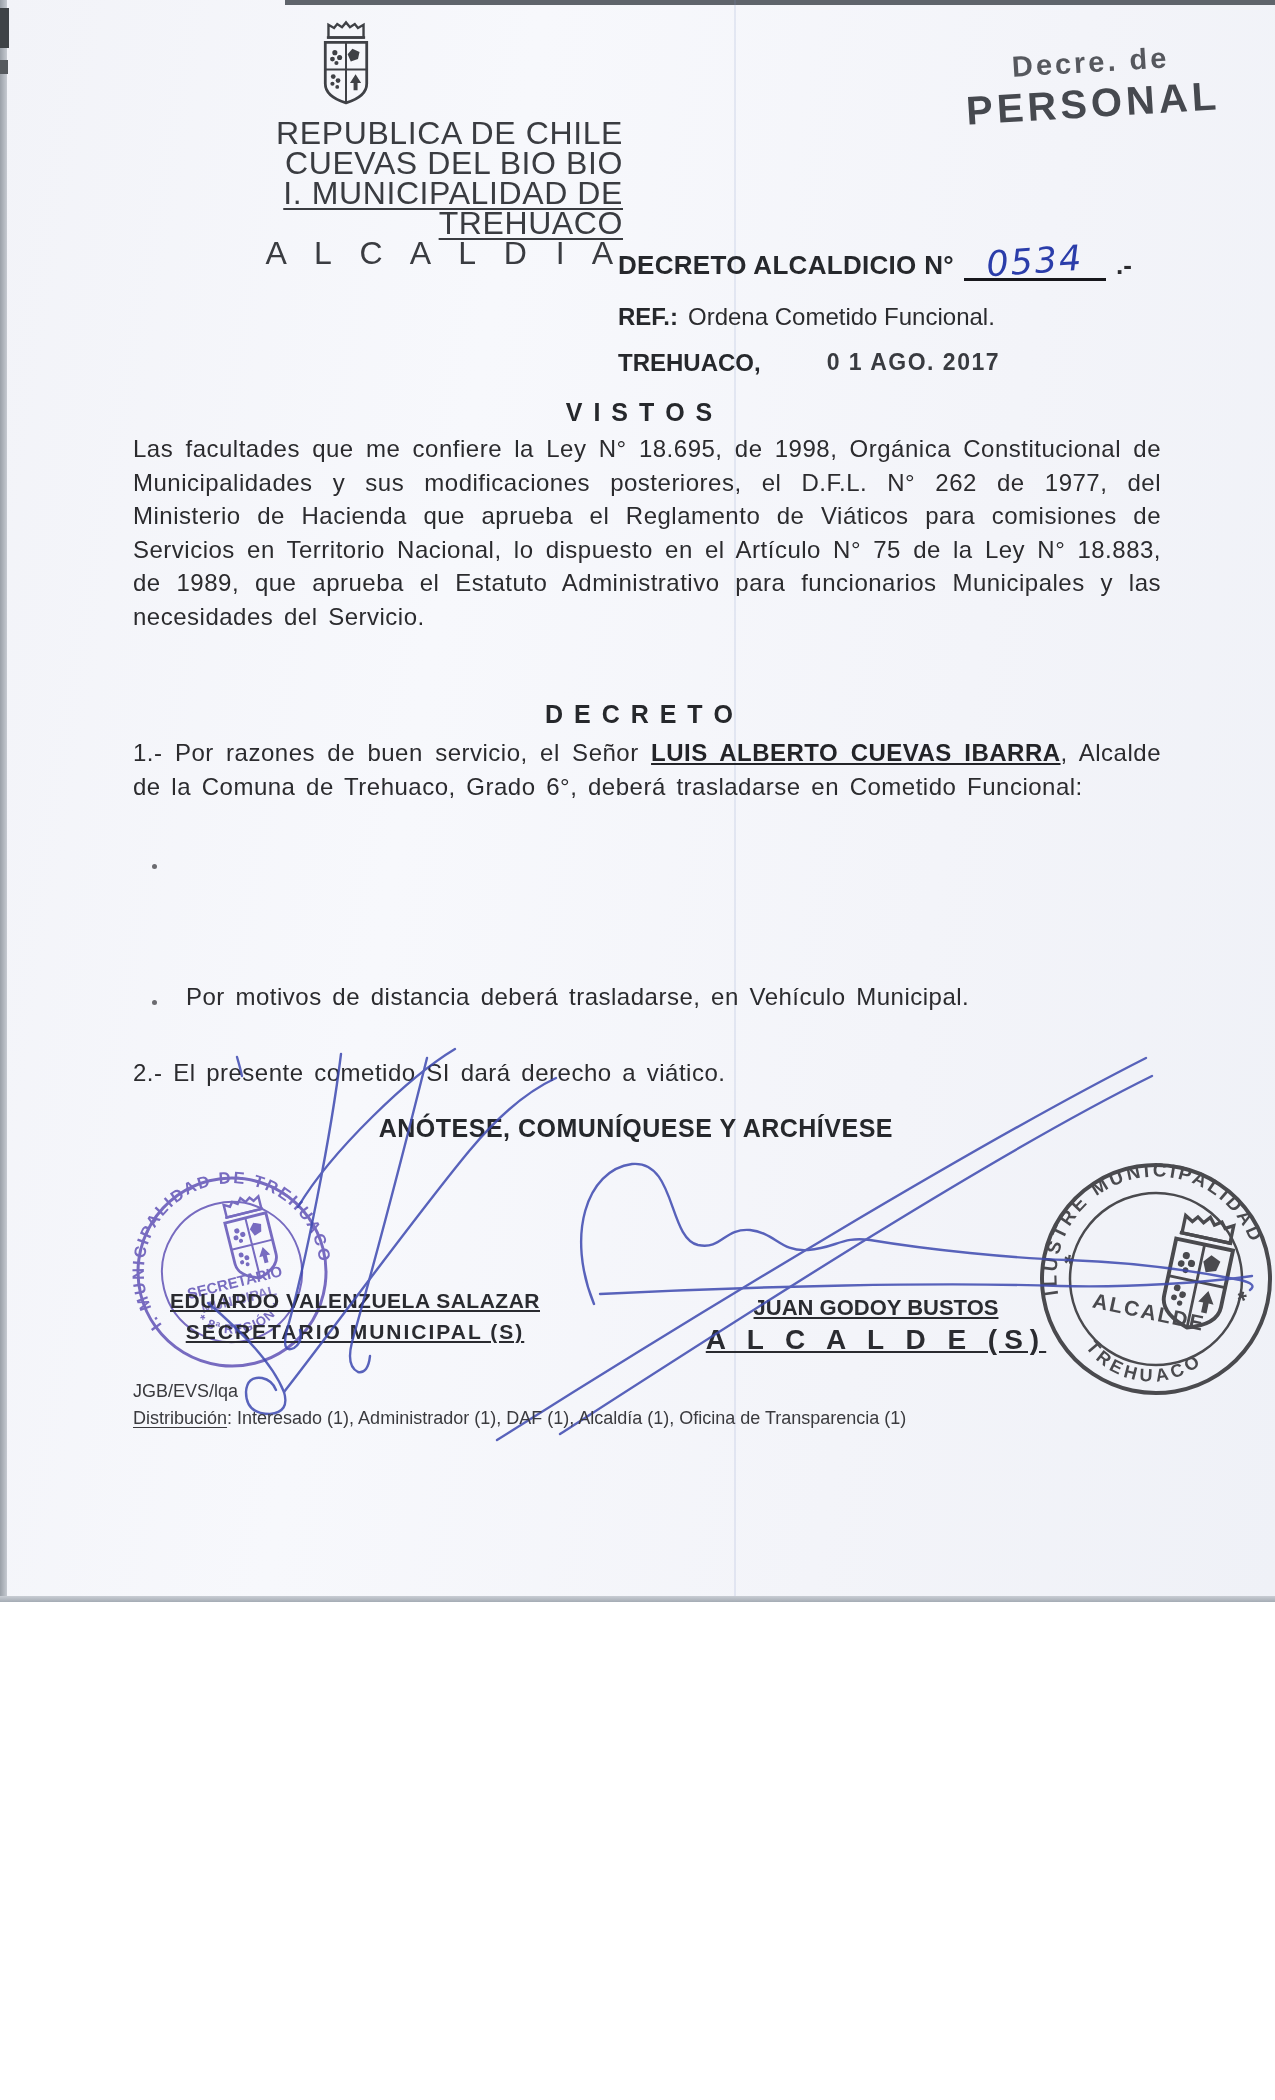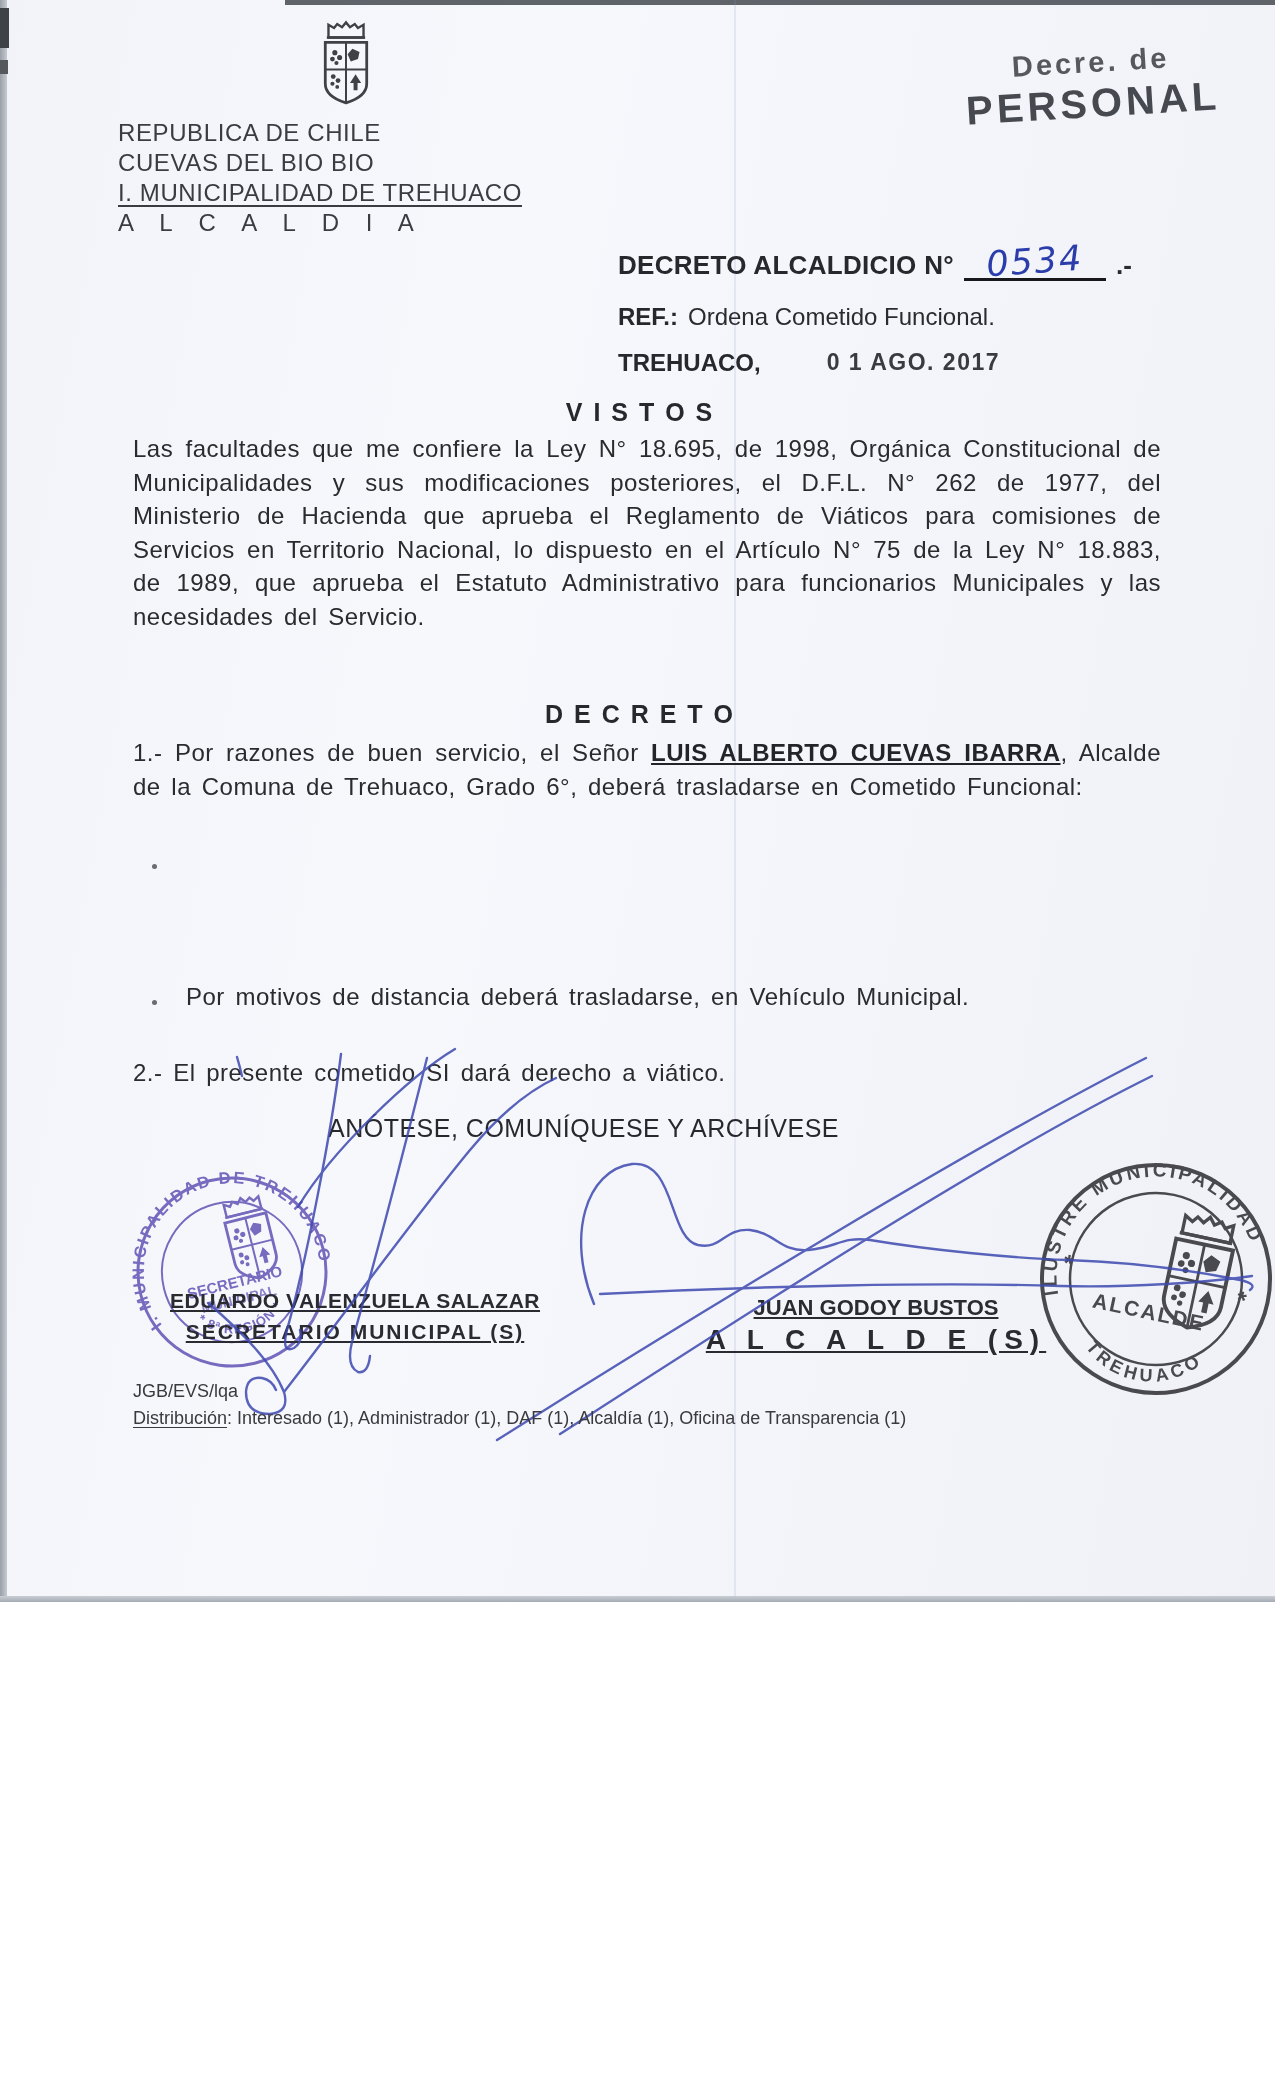--- a/index.html
+++ b/index.html
@@ -10,21 +10,21 @@
   .abs{position:absolute;}
   
   .edge-left{left:0;top:0;width:7px;height:1602px;background:linear-gradient(90deg,#9aa0a8,#c6cad1);}
   .edge-top{left:285px;top:0;width:990px;height:5px;background:#5f646b;}
   .notch1{left:0;top:8px;width:9px;height:40px;background:#3f4347;}
   .notch2{left:0;top:60px;width:8px;height:14px;background:#55595e;}
   .fold{left:734px;top:0;width:2px;height:1600px;background:rgba(130,148,200,.16);}
   .shadow-bar{left:0;top:1596px;width:1275px;height:14px;
               background:linear-gradient(#c9cdd4,#9aa2ab 55%,#b9bec6);}
   
-  .hdr{left:118px;top:118px;width:505px;text-align:left;font-size:24px;line-height:30px;
+  .hdr{left:118px;top:118px;width:505px;text-align:right;font-size:32px;line-height:30px;
        letter-spacing:.6px;color:#3a3c41;}
   .hdr .u{text-decoration:underline;text-underline-offset:4px;text-decoration-thickness:2px;}
   .hdr .sp{letter-spacing:10px;}
   
   .pstamp{left:952px;top:46px;width:280px;text-align:center;transform:rotate(-3.5deg);
           color:#34373d;}
   .pstamp .l1{font-size:29px;font-weight:600;letter-spacing:3px;opacity:.82;}
   .pstamp .l2{font-size:40px;font-weight:800;letter-spacing:4px;opacity:.9;margin-top:2px;}
   
   .dec-row{left:618px;top:238px;display:flex;align-items:flex-end;gap:10px;}
@@ -38,21 +38,21 @@
   .city-row{left:618px;top:349px;display:flex;font-size:24px;}
   .city{font-weight:700;color:#26282c;}
   .datestamp{font-weight:700;font-size:23px;letter-spacing:1.5px;margin-left:66px;color:#2a2c31;opacity:.92;}
   
   .center-h{left:125px;width:1030px;text-align:center;font-weight:700;font-size:25px;
             letter-spacing:2px;color:#26282c;}
   .para{font-size:24px;line-height:33.6px;text-align:justify;letter-spacing:.5px;
         word-spacing:3.5px;color:#2b2b2e;}
   .para b{color:#232428;text-decoration:underline;}
   .dot{width:5px;height:5px;border-radius:50%;background:#6b6b70;}
-  .closing{left:328px;top:1114px;width:565px;text-align:left;font-weight:400;font-size:25px;
+  .closing{left:328px;top:1114px;width:565px;text-align:right;font-weight:700;font-size:25px;
            letter-spacing:.5px;color:#26282c;}
   
   .sigblk{text-align:center;font-weight:700;color:#2a2b30;text-decoration:underline;}
   .sig-left{left:116px;top:1285px;width:478px;font-size:21px;line-height:31px;letter-spacing:.5px;}
   .sig-left .t2{letter-spacing:2px;}
   .sig-right{left:676px;top:1292px;width:400px;font-size:22px;line-height:32px;}
   .sig-right .t2{letter-spacing:7px;font-size:28px;}
   
   .footer{left:133px;top:1378px;width:960px;font-size:18px;line-height:27px;color:#3a3a3e;}
   .footer .u{text-decoration:underline;text-underline-offset:3px;}

